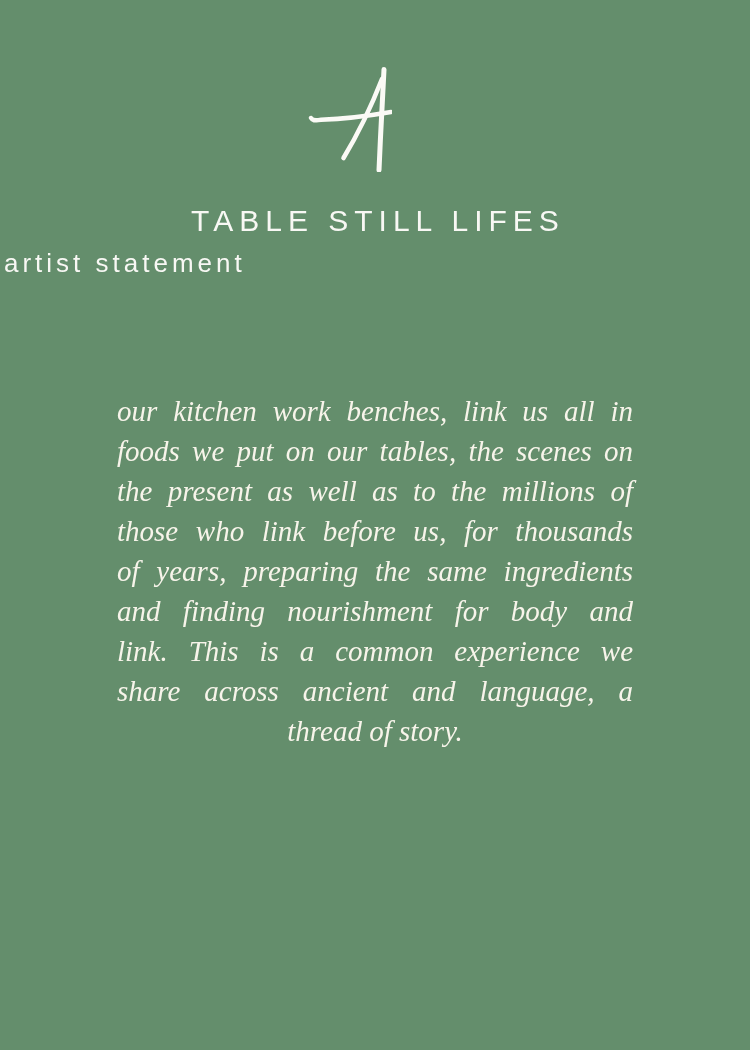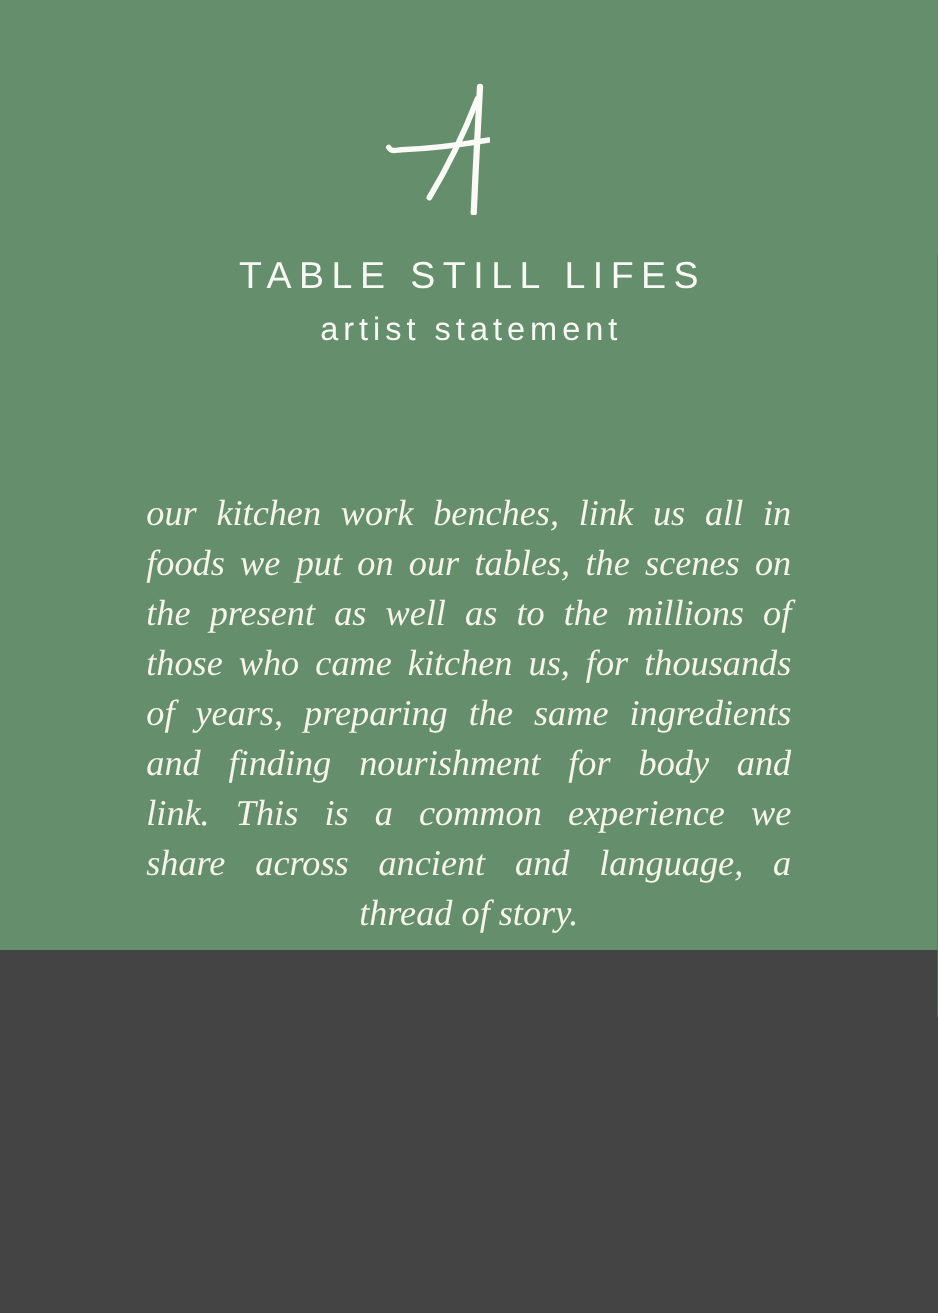--- a/index.html
+++ b/index.html
@@ -5,21 +5,21 @@
   :root{
     --bg:#648e6c;
     --heading:#f8f8f4;
     --ink:#f7f4ea;
     --mono:#fbfaf6;
   }
   html,body{margin:0;padding:0;}
   body{background:#444;}
   .page{
     position:relative;
-    width:750px;height:760px;
+    width:750px;height:1050px;
     margin:0 auto;
     background:var(--bg);
     overflow:hidden;
     font-family:"Liberation Serif", serif;
   }
   .monogram{
     position:absolute;
     left:308px;top:66px;
     width:84px;height:106px;
   }
@@ -37,21 +37,20 @@
     font-weight:300;
     font-size:30px;
     letter-spacing:6px;
     text-indent:6px;
     color:var(--heading);
     line-height:1;
   }
   .subtitle{
     position:absolute;
     top:250px;left:0;right:0;
-    text-align:center;
     font-family:"Liberation Sans", sans-serif;
     font-weight:300;
     font-size:26px;
     letter-spacing:4px;
     text-indent:4px;
     color:var(--heading);
     line-height:1;
   }
   .statement{
     position:absolute;
@@ -88,21 +87,21 @@
   </svg>
 
   <div class="title">TABLE STILL LIFES</div>
 
   <div class="subtitle">artist statement</div>
 
   <div class="statement">
       <div class="line">our kitchen work benches, link us all in</div>
       <div class="line">foods we put on our tables, the scenes on</div>
       <div class="line">the present as well as to the millions of</div>
-      <div class="line">those who came kitchen us, for thousands</div>
+      <div class="line">those who link before us, for thousands</div>
       <div class="line">of years, preparing the same ingredients</div>
       <div class="line">and finding nourishment for body and</div>
       <div class="line">link. This is a common experience we</div>
       <div class="line">share across ancient and language, a</div>
       <div class="line last">thread of story.</div>
     </div>
 
 </div>
 
 </body></html>

